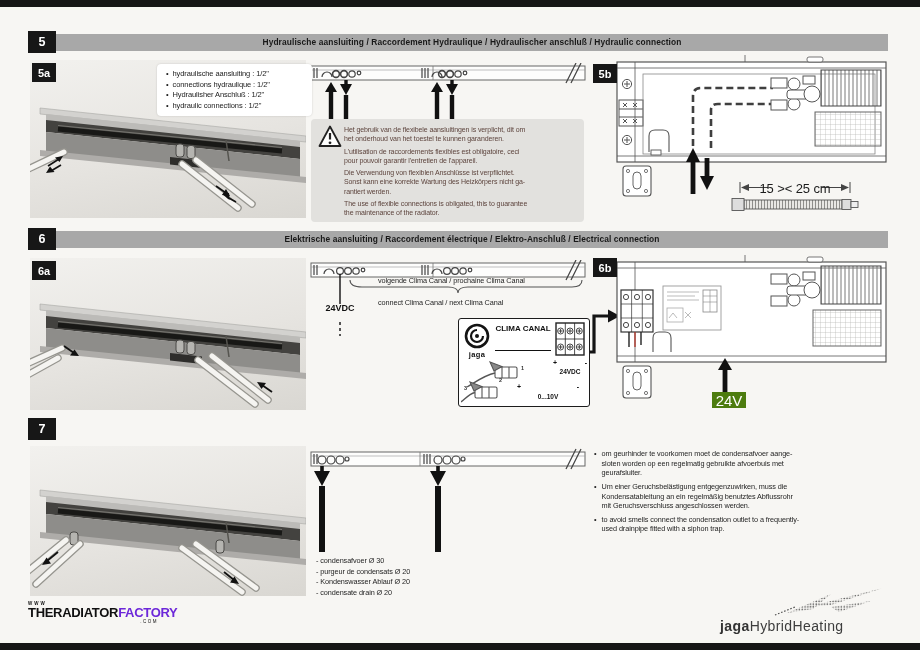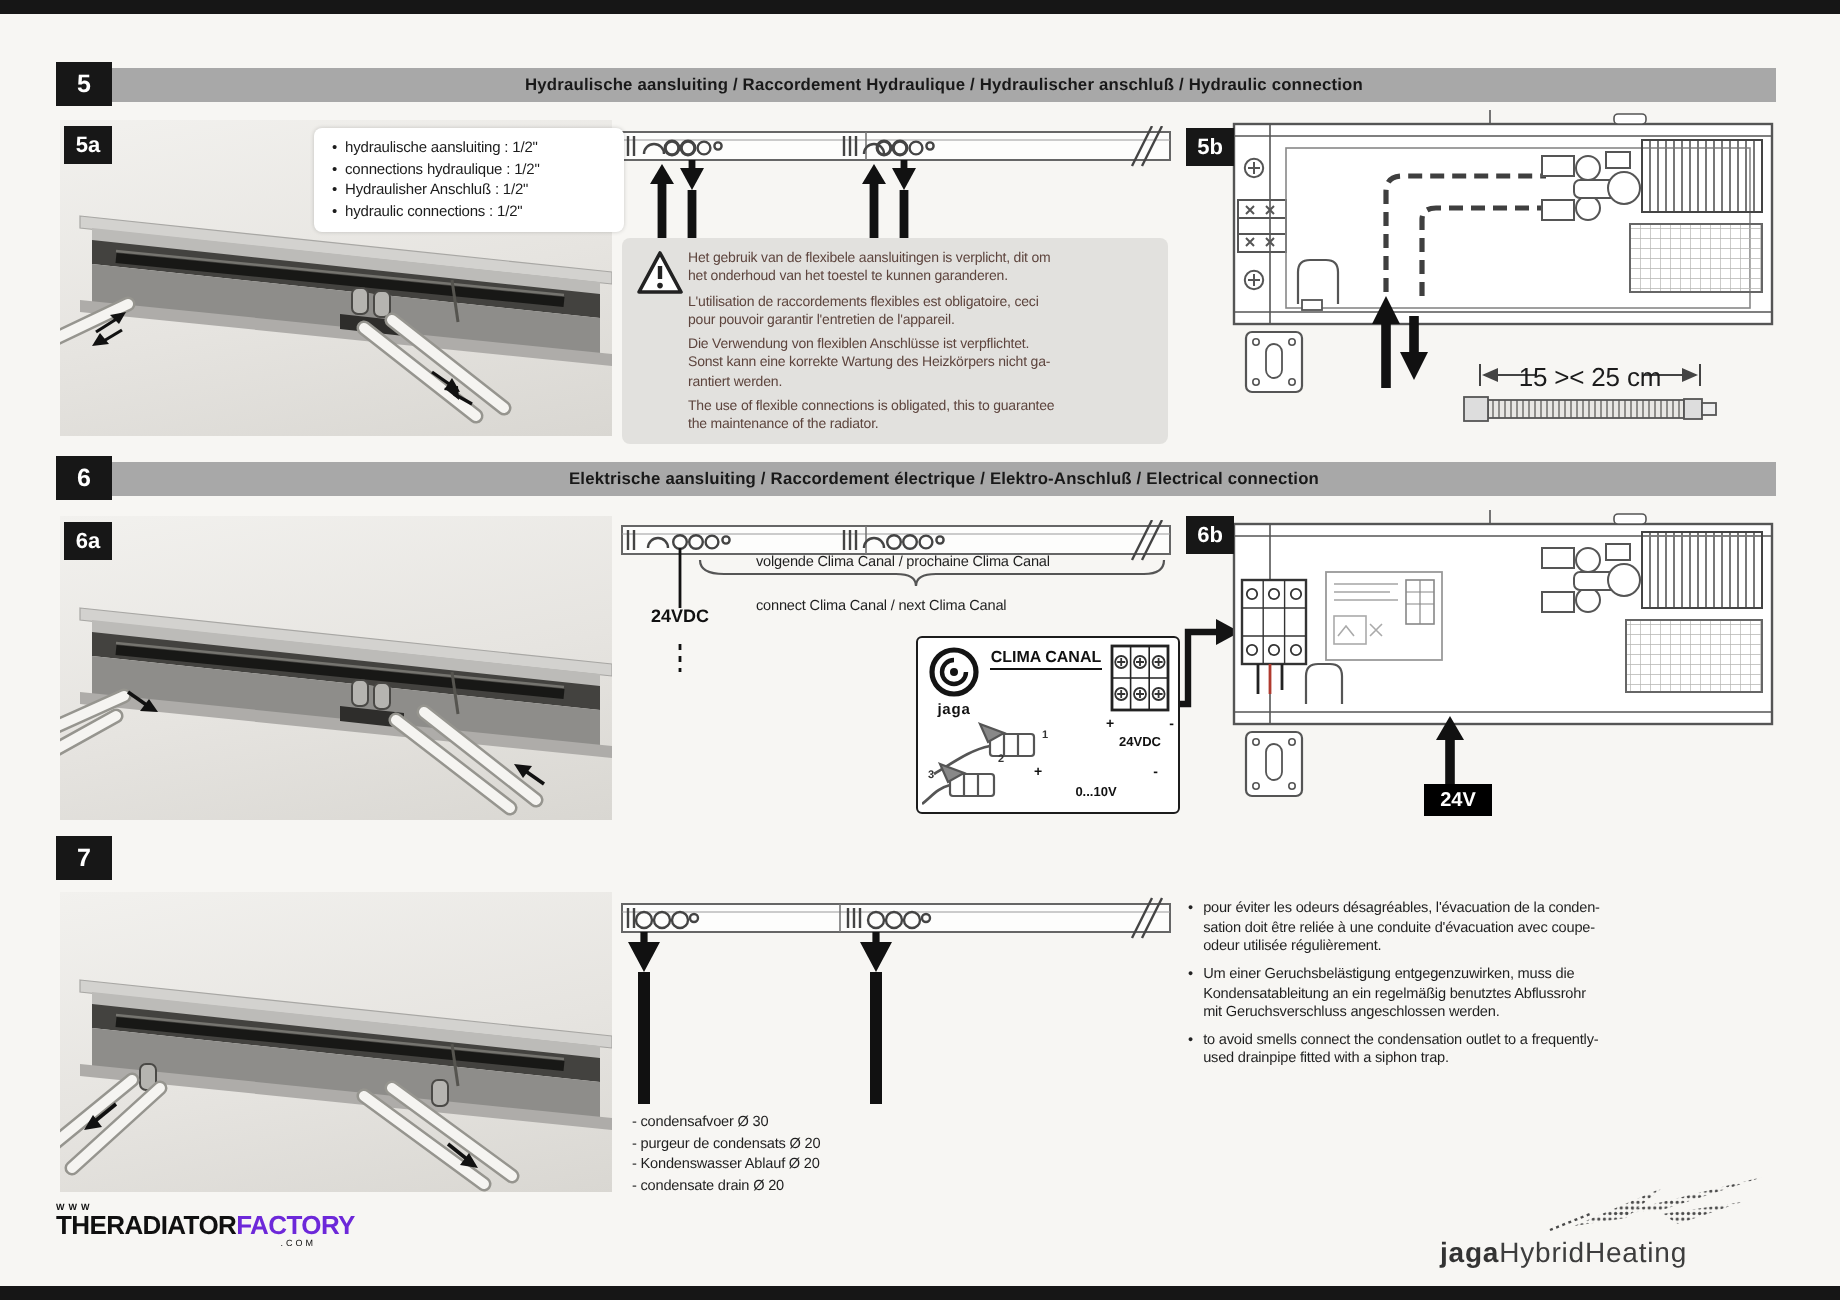--- a/index.html
+++ b/index.html
@@ -27,33 +27,33 @@
         box-shadow:0 0 2px rgba(0,0,0,.18)}
   .brow{display:flex;font-size:7.5px;line-height:1.42;color:#1c1c1c;letter-spacing:-.1px}
   .brow::before{content:"•";margin:0 4px 0 2px;font-size:7.5px}
   
   .warnbox{background:#e2e1de;border-radius:4px;padding:6px 6px 5px 33px}
   .warnp{font-size:7px;line-height:1.3;color:#5d443d;white-space:pre-line;
          margin-bottom:3.5px;letter-spacing:-.1px}
   
   .t73{font-size:7.3px;line-height:1.45;color:#1f1f1f;letter-spacing:-.1px}
   .boldlbl{font-weight:bold;font-size:9px;color:#111;text-align:center}
-  .blacktag{background:#000000;color:#fff;font-weight:bold;font-size:10px;
+  .blacktag{background:#4d7c0f;color:#fff;font-weight:normal;font-size:15px;
             display:flex;align-items:center;justify-content:center}
   
   .note{display:flex;margin-bottom:4px}
   .note::before{content:"•";font-size:7.3px;margin:0 5px 0 2px;line-height:1.32}
   .note span{font-size:7.3px;line-height:1.32;color:#1f1f1f;white-space:pre-line;
              letter-spacing:-.1px}
   
   .clima{background:#fff;border:1.8px solid #1c1c1c;border-radius:3px;z-index:3}
   .clima .brand{font-weight:bold;font-size:7.5px;letter-spacing:.4px;color:#111;
                 text-align:center}
   .clima .ctitle{font-weight:bold;font-size:8px;color:#111;text-align:center;
-                 border-bottom:1.4px solid #111;padding-bottom:1px;white-space:nowrap}
+                 border-bottom:1.4px solid #111;padding-bottom:17px;white-space:nowrap}
   .pm{display:flex;justify-content:space-between;font-weight:bold;font-size:7px;color:#111}
   .smlbl{font-weight:bold;font-size:6.5px;color:#111;text-align:center}
   .stepnum{font-size:5.5px;font-weight:bold;color:#333}
   
   .dimtext{font-size:13px;color:#1c1c1c;text-align:center;letter-spacing:-.1px}
   
   .lwww{font-size:4.5px;font-weight:bold;letter-spacing:2px;color:#111}
   .lmain{font-size:13px;line-height:1;color:#101010;letter-spacing:-.3px;white-space:nowrap}
   .lmain .lt{font-weight:700}.lmain .lr{font-weight:800}.lmain .lf{font-weight:700;color:#6d28d9}
   .lcom{font-size:4.5px;letter-spacing:1.5px;color:#111;text-align:right;width:130px}
@@ -531,23 +531,23 @@
 
 <div class="abs" style="left:316px;top:556px">
   <div class="t73">- condensafvoer Ø 30</div>
   <div class="t73">- purgeur de condensats Ø 20</div>
   <div class="t73">- Kondenswasser Ablauf Ø 20</div>
   <div class="t73">- condensate drain Ø 20</div>
 </div>
 
 <div class="abs" style="left:592px;top:449px;width:298px">
   <div class="note">
-      <span>pour éviter les odeurs désagréables, l'évacuation de la conden-
-sation doit être reliée à une conduite d'évacuation avec coupe-
-odeur utilisée régulièrement.</span>
+      <span>om geurhinder te voorkomen moet de condensafvoer aange-
+sloten worden op een regelmatig gebruikte afvoerbuis met
+geurafsluiter.</span>
     </div>
   <div class="note">
       <span>Um einer Geruchsbelästigung entgegenzuwirken, muss die
 Kondensatableitung an ein regelmäßig benutztes Abflussrohr
 mit Geruchsverschluss angeschlossen werden.</span>
     </div>
   <div class="note">
       <span>to avoid smells connect the condensation outlet to a frequently-
 used drainpipe fitted with a siphon trap.</span>
     </div>

